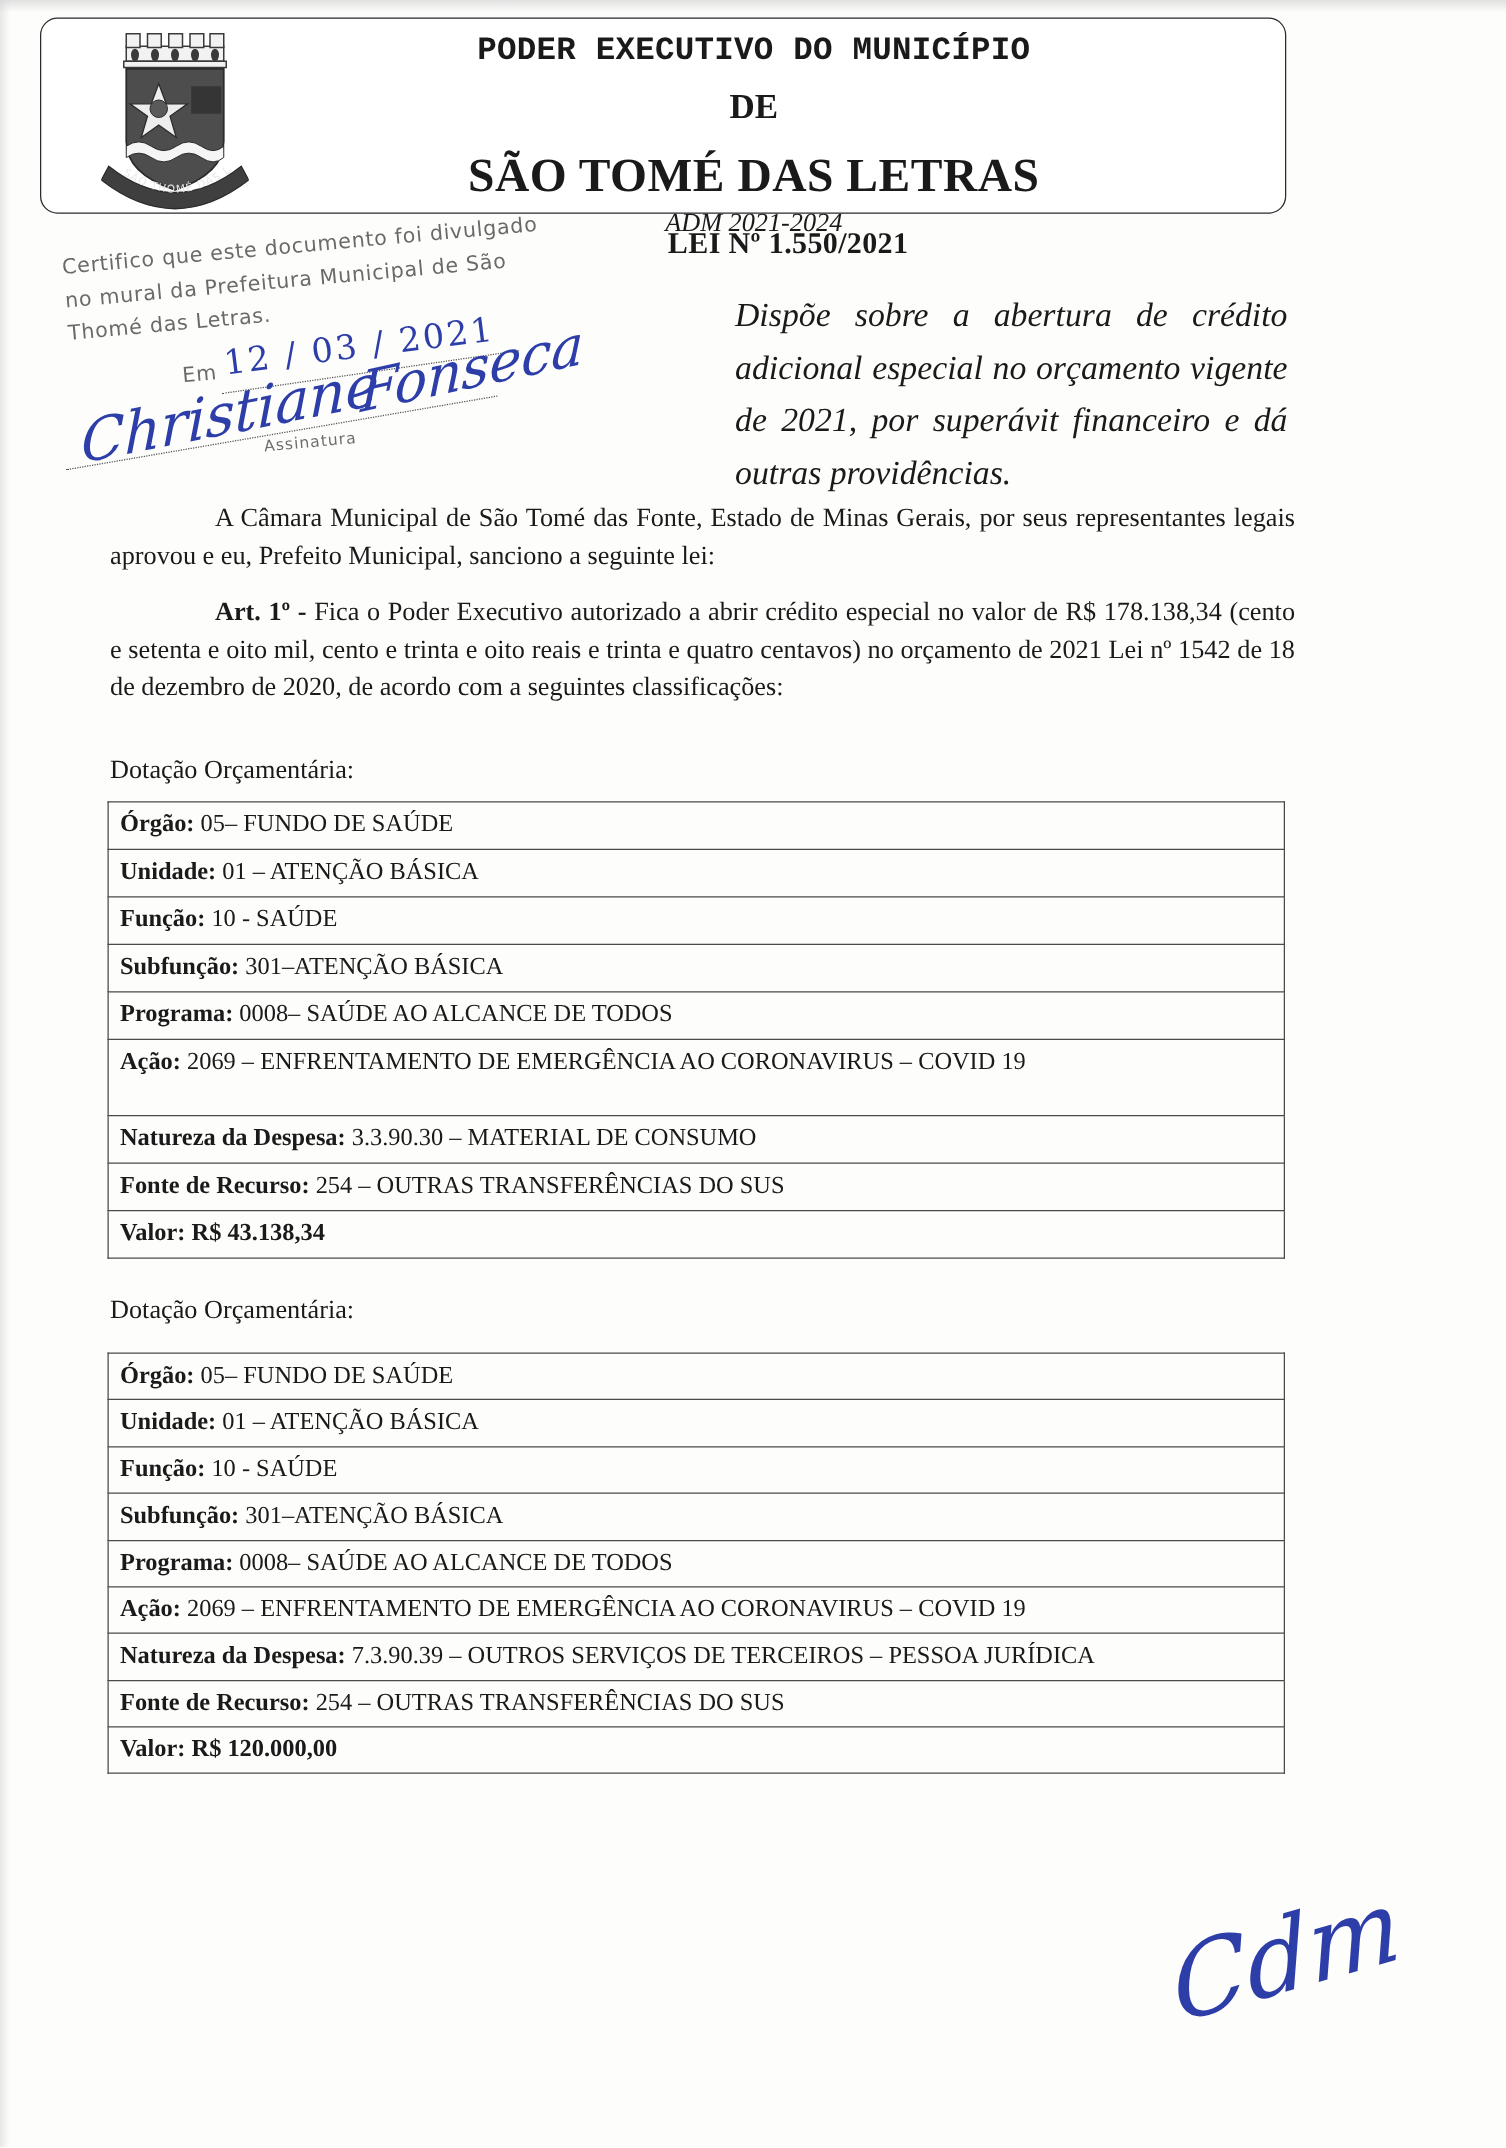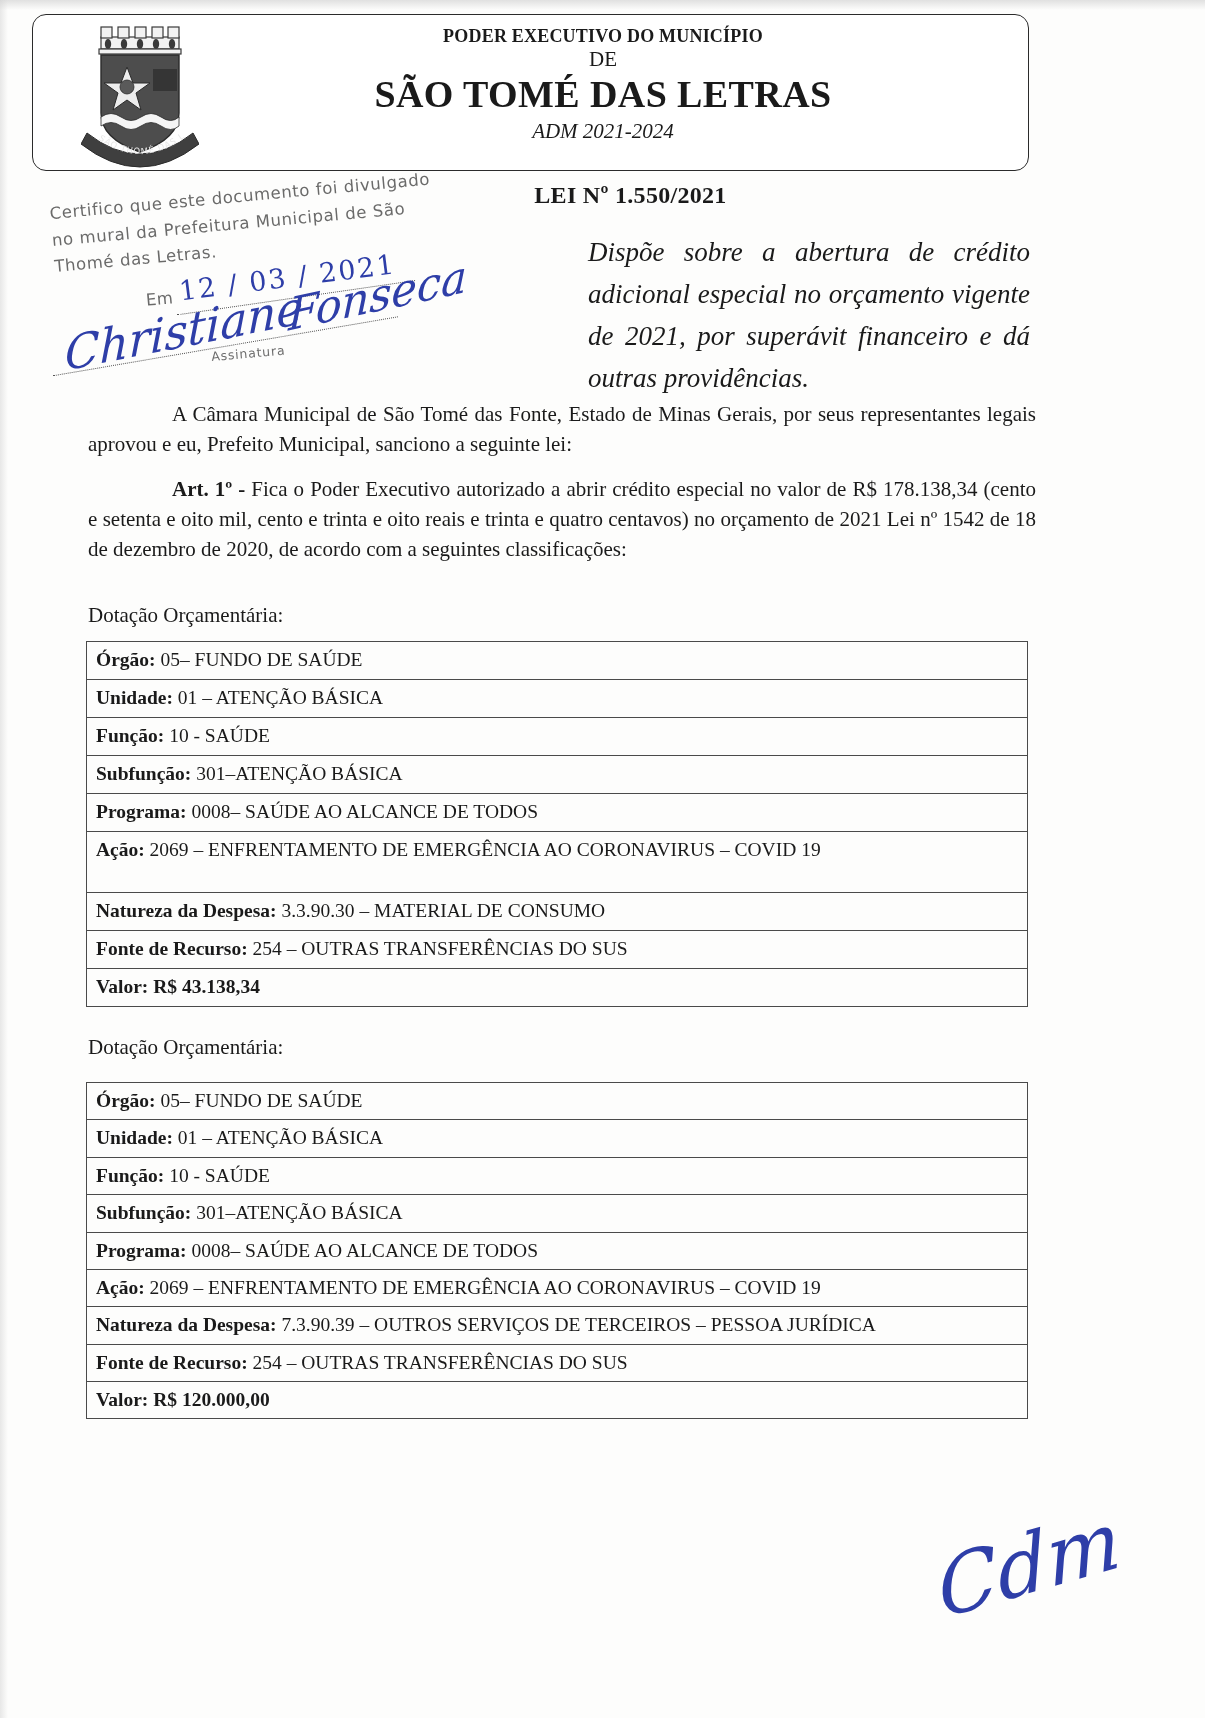--- a/index.html
+++ b/index.html
@@ -36,39 +36,39 @@
     height: 150px;
   }
   .header-titles {
     position: absolute;
     left: 200px;
     top: 12px;
     width: 740px;
     text-align: center;
   }
   .hdr-line1 {
-    font-family: Liberation Serif, serif;
-    font-weight: bold;
-    font-size: 18px;
+    font-family: Liberation Mono, monospace;
+    font-weight: bold;
+    font-size: 26px;
     letter-spacing: 0.2px;
     line-height: 1.05;
     white-space: nowrap;
   }
   .hdr-line2 {
-    font-weight: normal;
-    font-size: 21px;
+    font-weight: bold;
+    font-size: 28px;
     line-height: 1.15;
-    margin-top: 1px;
+    margin-top: 16px;
   }
   .hdr-line3 {
     font-weight: bold;
     font-size: 38px;
     line-height: 1.12;
     letter-spacing: 0.4px;
-    margin-top: 2px;
+    margin-top: 18px;
     white-space: nowrap;
   }
   .hdr-line4 {
     font-style: italic;
     font-size: 21px;
     margin-top: 3px;
   }
 
   
   .law-title {

